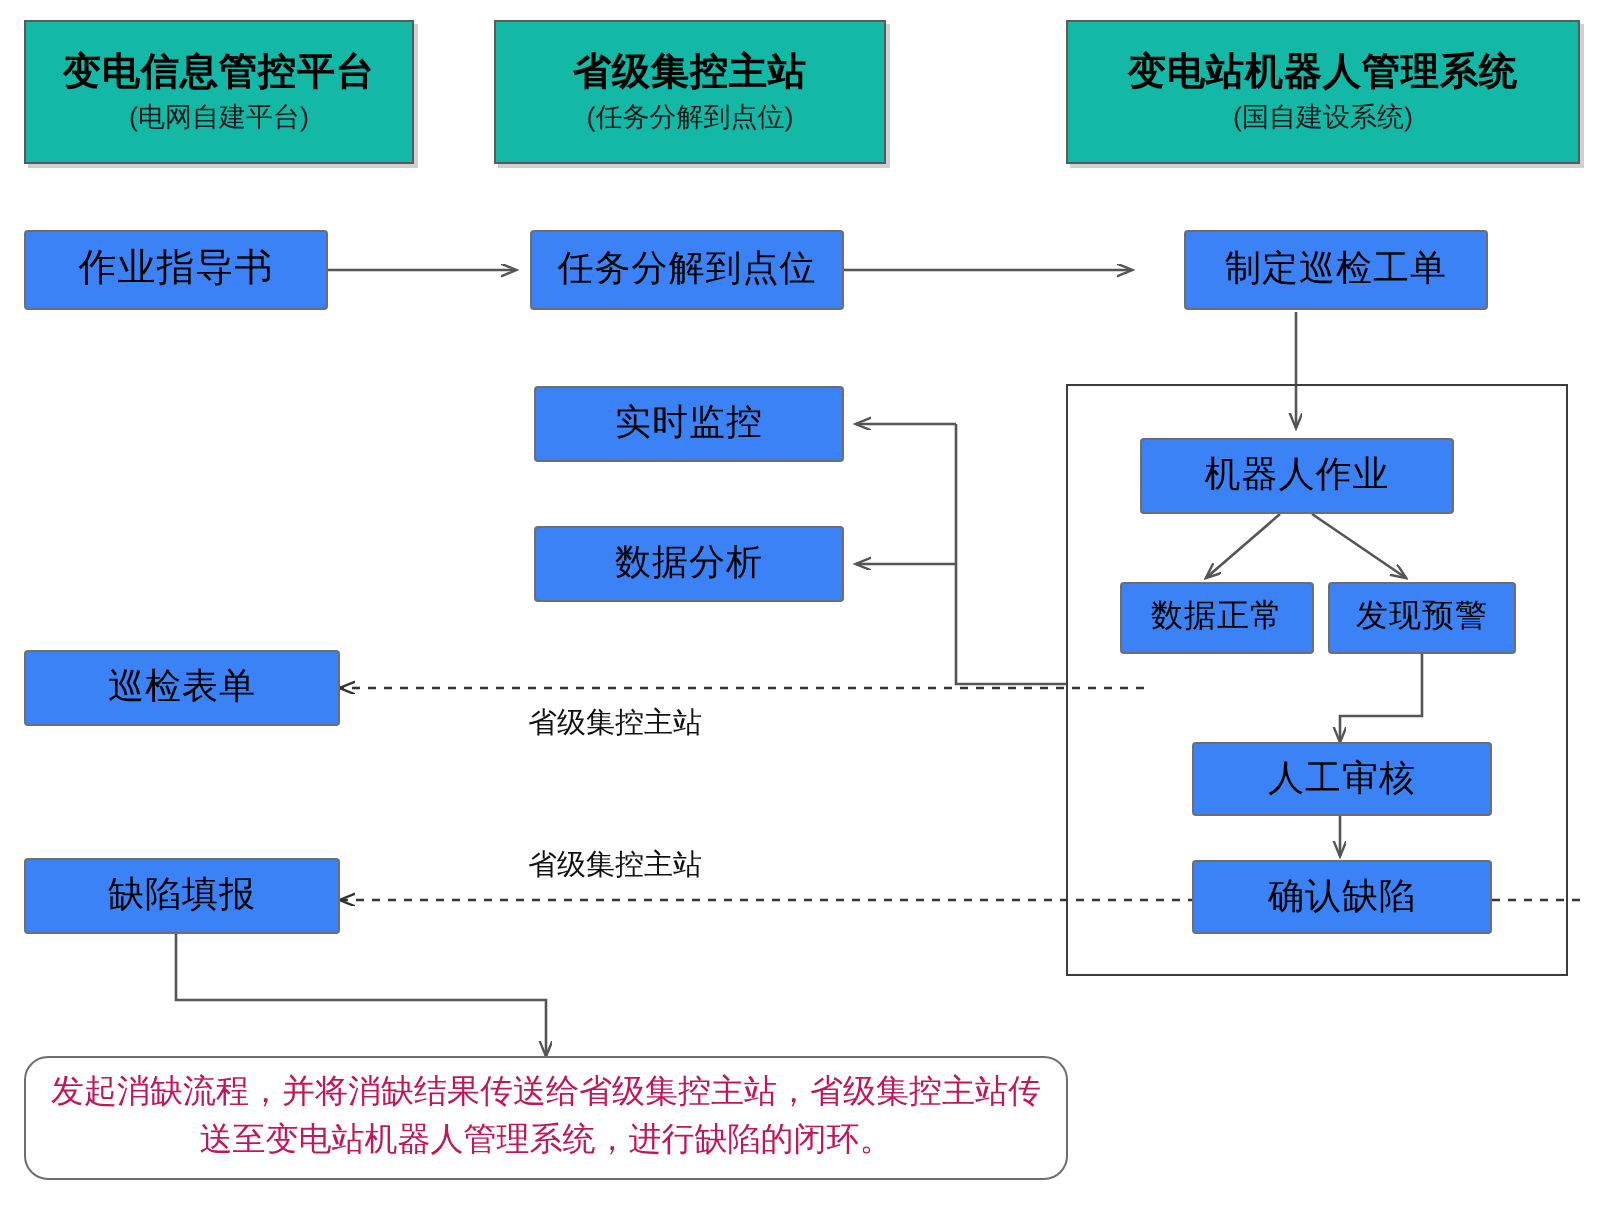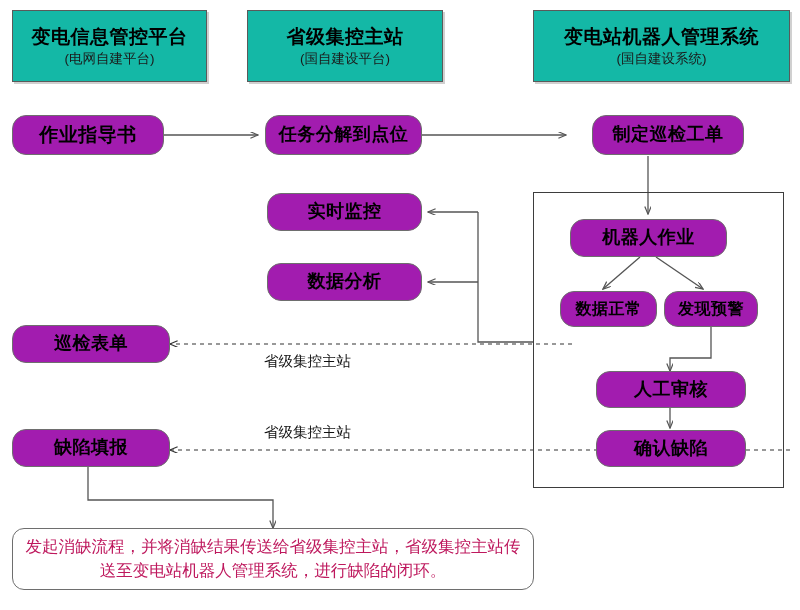--- a/index.html
+++ b/index.html
@@ -21,29 +21,29 @@
     position: absolute;
     left: 0;
     top: 0;
     width: 800px;
     height: 610px;
     pointer-events: none;
   }
   .node {
     position: absolute;
     box-sizing: border-box;
-    background: #a21caf;
+    background: #3b82f6;
     border: 1.4px solid #6e6e6e;
-    border-radius: 14px;
+    border-radius: 2px;
     display: flex;
     align-items: center;
     justify-content: center;
     text-align: center;
     color: #000000;
-    font-weight: bold;
+    font-weight: normal;
     letter-spacing: 0.5px;
     line-height: 1.2;
   }
   .header-box {
     position: absolute;
     box-sizing: border-box;
     background: #14b8a6;
     border: 1.6px solid #5a5a5a;
     border-radius: 0;
     display: flex;
@@ -144,21 +144,21 @@
     </g>
   </svg>
 
   <div class="header-box" style="left:12px; top:10px; width:195px; height:72px;">
     <div class="header-title">变电信息管控平台</div>
     <div class="header-sub">(电网自建平台)</div>
   </div>
 
   <div class="header-box" style="left:247px; top:10px; width:196px; height:72px;">
     <div class="header-title">省级集控主站</div>
-    <div class="header-sub">(国自建设平台)</div>
+    <div class="header-sub">(任务分解到点位)</div>
   </div>
 
   <div class="header-box" style="left:533px; top:10px; width:257px; height:72px;">
     <div class="header-title">变电站机器人管理系统</div>
     <div class="header-sub">(国自建设系统)</div>
   </div>
 
   <div class="group-panel" style="left:533px; top:192px; width:251px; height:296px;"></div>
 
   <div class="node" style="left:12px; top:115px; width:152px; height:40px; font-size:19px;">作业指导书</div>

